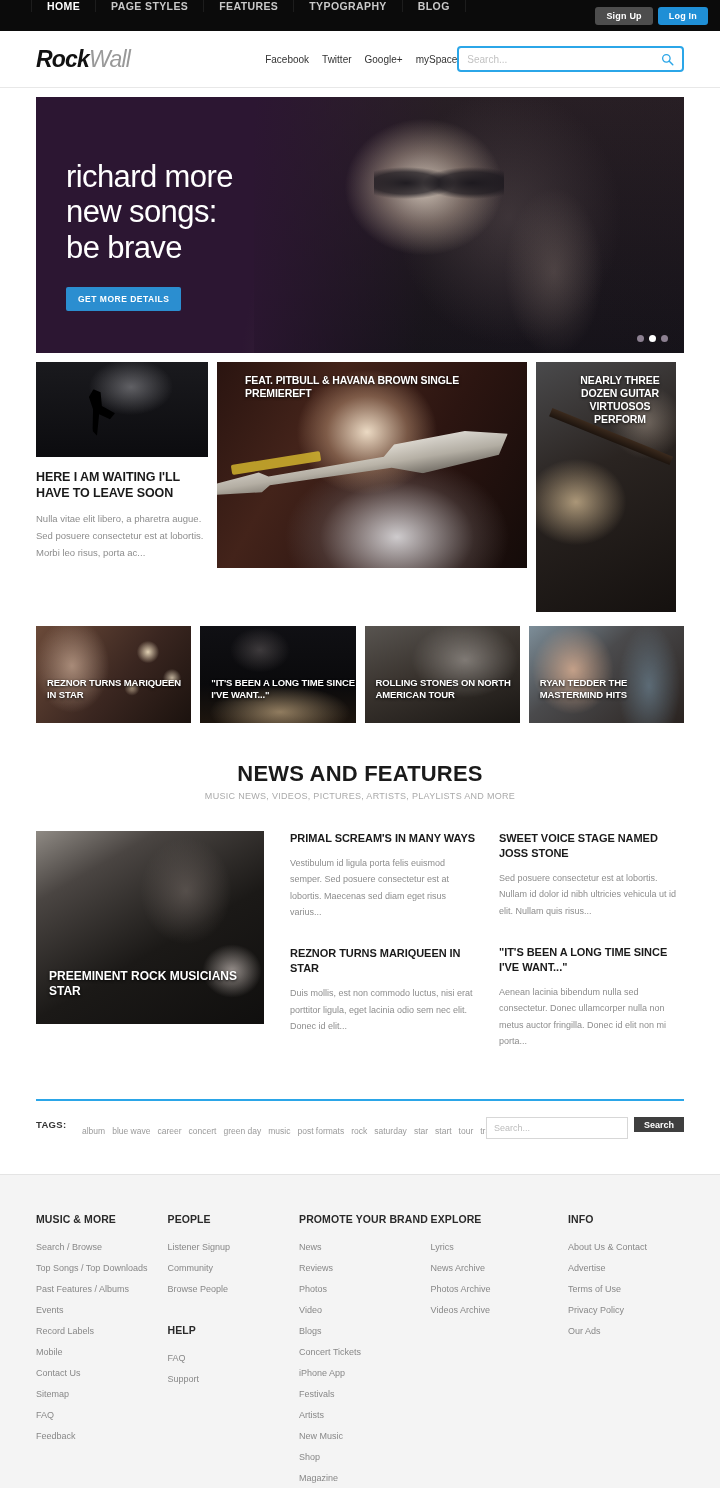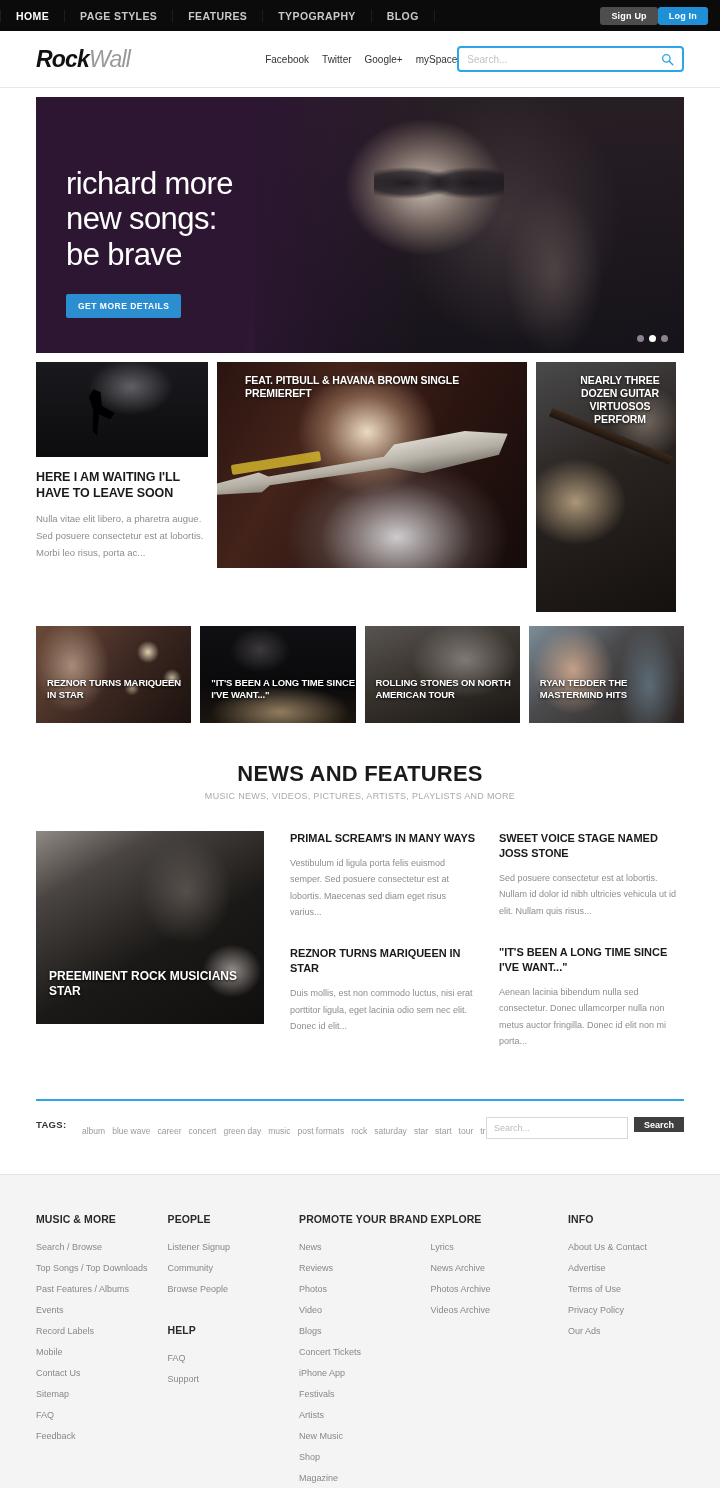--- a/index.html
+++ b/index.html
@@ -12,37 +12,37 @@
   body { width: 720px; overflow-x: hidden; }
 
   
   .topbar {
     background: #0b0b0b;
     height: 31px;
     display: flex;
     align-items: stretch;
     position: relative;
   }
-  .topnav { display: flex; align-items: center; }
+  .topnav { display: flex; align-items: flex-start; margin-left: 31px; }
   .topnav-item {
     display: flex; align-items: center;
     padding: 0 15px;
     color: #c9c9c9;
     font-size: 10.5px;
     font-weight: bold;
     letter-spacing: .4px;
     text-transform: uppercase;
     border-right: 1px solid #1d1d1d;
     cursor: pointer;
     white-space: nowrap;
   }
   .topnav-item:first-child { border-left: 1px solid #1d1d1d; color: #fff; }
   .topbar-right {
     margin-left: auto; display: flex; align-items: center;
-    padding-right: 12px;
+    gap: 5px; padding-right: 12px;
   }
   .btn-signup, .btn-login {
     font-size: 9px; font-weight: bold; color: #fff;
     padding: 4px 11px; border-radius: 3px; cursor: pointer;
     letter-spacing: .2px;
   }
   .btn-signup { background: #4d4d4d; }
   .btn-login { background: #1f8fd6; }
 
   
@@ -88,21 +88,21 @@
       radial-gradient(ellipse 70px 120px at 300px 175px, rgba(120,105,100,.45) 0%, rgba(20,16,20,0) 70%),
       radial-gradient(ellipse 150px 170px at 255px 120px, rgba(90,78,80,.5) 0%, rgba(22,18,24,0) 75%),
       linear-gradient(95deg, rgba(44,22,50,1) 0%, rgba(44,22,50,.55) 18%, rgba(30,24,30,.15) 42%, rgba(18,16,20,.1) 100%),
       linear-gradient(180deg,#2a2026 0%,#16131a 100%);
   }
   .hero-sun {
     position: absolute; left: 120px; top: 64px; width: 130px; height: 44px;
     background: radial-gradient(ellipse 62px 20px at 32px 22px, rgba(25,22,28,.95) 0%, rgba(25,22,28,.7) 55%, rgba(25,22,28,0) 80%),
                 radial-gradient(ellipse 62px 20px at 98px 22px, rgba(25,22,28,.95) 0%, rgba(25,22,28,.7) 55%, rgba(25,22,28,0) 80%);
   }
-  .hero-inner { position: relative; z-index: 3; padding: 62px 0 0 30px; margin-top: 7px; }
+  .hero-inner { position: relative; z-index: 3; padding: 62px 0 0 30px; }
   .hero-title {
     color: #fff; font-size: 31px; line-height: 1.14;
     font-weight: normal; letter-spacing: -.6px;
   }
   .hero-btn {
     display: inline-block; margin-top: 22px;
     background: #2b8ed0; color: #fff; font-size: 8.5px; font-weight: bold;
     letter-spacing: .5px; padding: 7px 12px; border-radius: 2px; cursor: pointer;
   }
   .dots { position: absolute; right: 16px; bottom: 11px; display: flex; gap: 5px; z-index: 4; }

